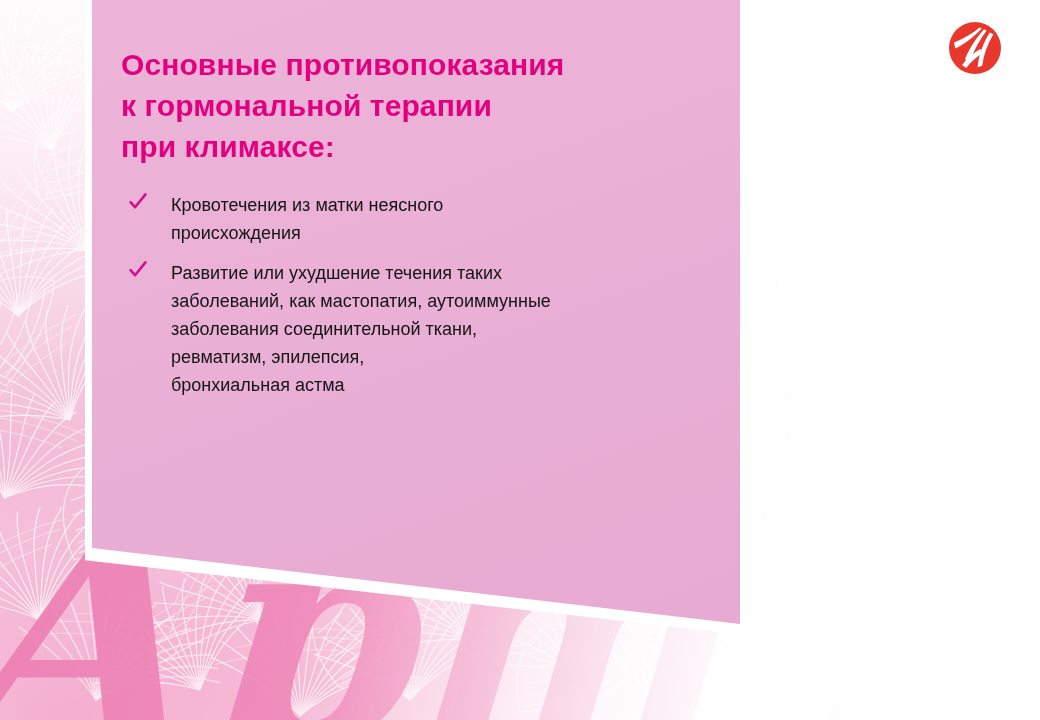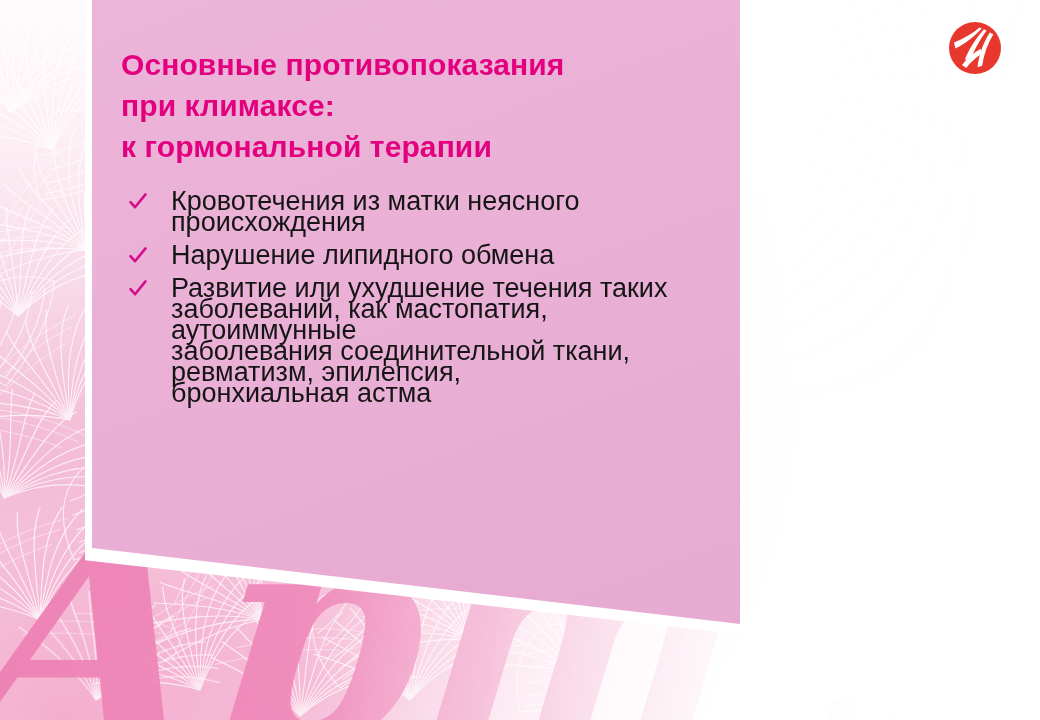--- a/index.html
+++ b/index.html
@@ -136,22 +136,22 @@
     width: 610px;
     list-style: none;
     margin: 0;
     padding: 0;
   }
   .bullet {
     position: relative;
     padding-left: 50px;
     margin-bottom: 12px;
     color: #151515;
-    font-size: 27px;
-    line-height: 21px;
+    font-size: 18px;
+    line-height: 28px;
   }
   .bullet:last-child { margin-bottom: 16px; }
   .check-icon {
     position: absolute;
     left: 7px;
     top: 1px;
     width: 20px;
     height: 22px;
     color: #d1108a;
     font-size: 21px;
@@ -280,45 +280,37 @@
 
   <div class="panel-wrap">
     <div class="panel-stroke"></div>
     <div class="panel"></div>
   </div>
 
   <div class="panel-content">
 
     <div class="title">
       <span class="title-line">Основные противопоказания</span>
+      <span class="title-line">к гормональной терапии</span>
       <span class="title-line">при климаксе:</span>
-      <span class="title-line">к гормональной терапии</span>
     </div>
 
     <ul class="bullets">
 
       <li class="bullet">
         <span class="check-icon">
           <svg width="20" height="20" viewBox="0 0 20 20" xmlns="http://www.w3.org/2000/svg">
             <path d="M2.5 10.2 L7 15.2 L17.5 2.4" fill="none" stroke="currentColor" stroke-width="2.6" stroke-linecap="round" stroke-linejoin="round"></path>
           </svg>
         </span>
         <span class="bullet-text">Кровотечения из матки неясного
 происхождения</span>
       </li>
 
 
-      <li class="bullet">
-        <span class="check-icon">
-          <svg width="20" height="20" viewBox="0 0 20 20" xmlns="http://www.w3.org/2000/svg">
-            <path d="M2.5 10.2 L7 15.2 L17.5 2.4" fill="none" stroke="currentColor" stroke-width="2.6" stroke-linecap="round" stroke-linejoin="round"></path>
-          </svg>
-        </span>
-        <span class="bullet-text">Нарушение липидного обмена</span>
-      </li>
 
       <li class="bullet">
         <span class="check-icon">
           <svg width="20" height="20" viewBox="0 0 20 20" xmlns="http://www.w3.org/2000/svg">
             <path d="M2.5 10.2 L7 15.2 L17.5 2.4" fill="none" stroke="currentColor" stroke-width="2.6" stroke-linecap="round" stroke-linejoin="round"></path>
           </svg>
         </span>
         <span class="bullet-text">Развитие или ухудшение течения таких
 заболеваний, как мастопатия, аутоиммунные
 заболевания соединительной ткани,

